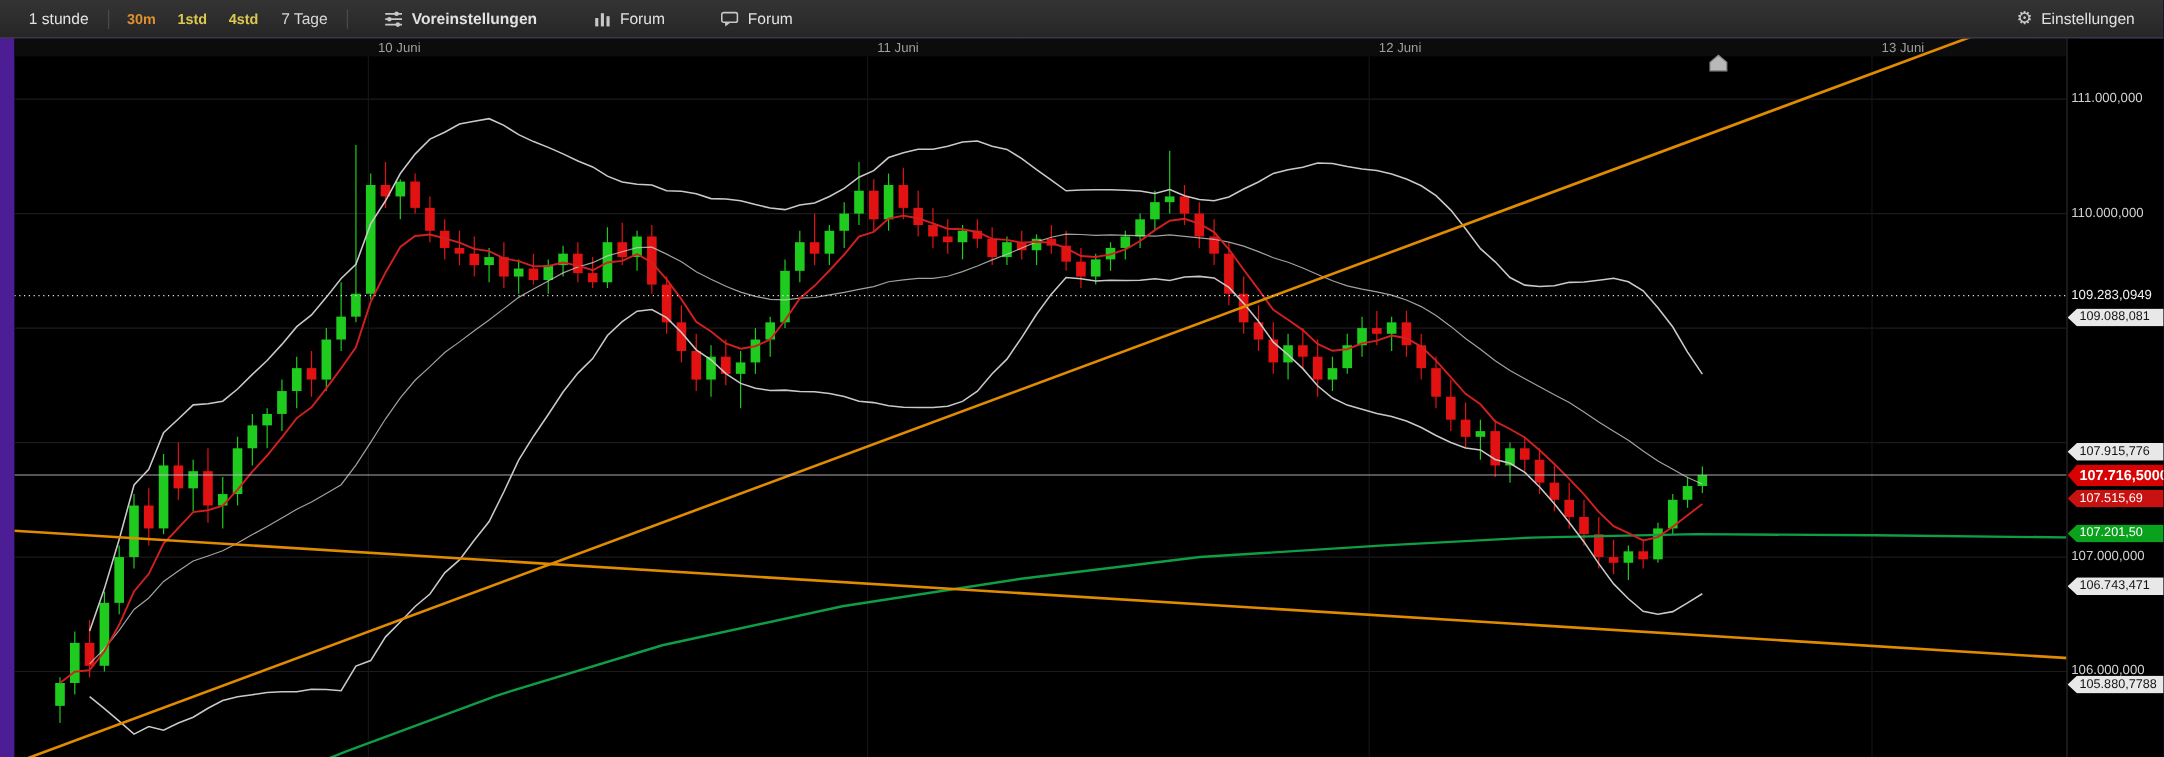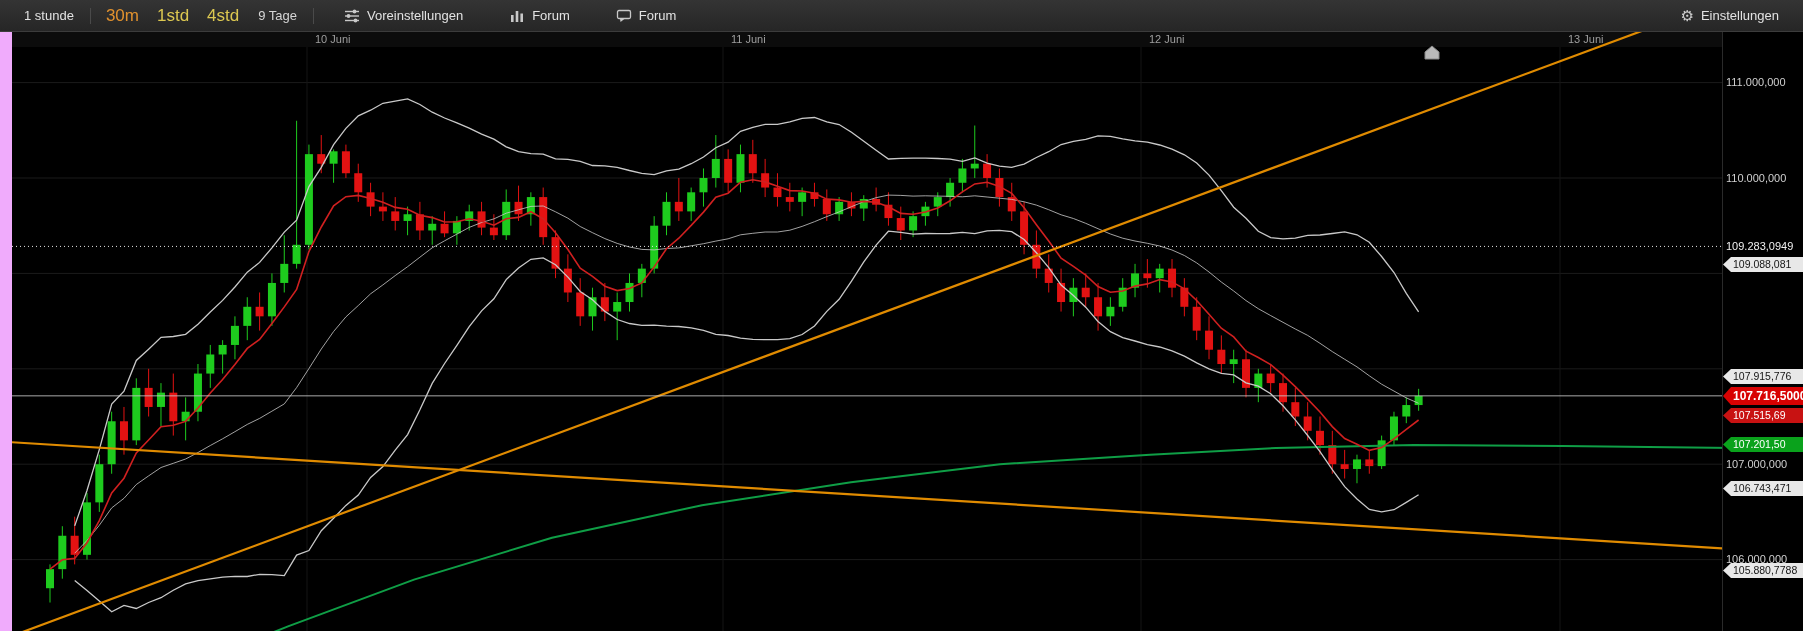--- a/index.html
+++ b/index.html
@@ -1,28 +1,28 @@
 <!DOCTYPE html>
 <html><head>
 <meta charset="utf-8">
 <style>
   html,body{margin:0;padding:0;background:#000;}
-  .app{position:relative;width:1803px;height:631px;background:#f0abfc;overflow:hidden;
+  .app{position:relative;width:1803px;height:631px;background:#4c1d95;overflow:hidden;
        font-family:"Liberation Sans",sans-serif;-webkit-font-smoothing:antialiased;}
 
   
   .toolbar{position:absolute;top:0;left:0;width:100%;height:32px;box-sizing:border-box;
            background:linear-gradient(#343434,#262626);border-bottom:1px solid #3c3c3c;
            display:flex;align-items:center;padding:0 14px;font-size:13px;color:#e2e2e2;z-index:5;}
   .tb-btn{display:flex;align-items:center;gap:7px;padding:0 10px;height:100%;cursor:pointer;white-space:nowrap;}
-  .tb-btn.tf{padding:0 9px;font-weight:normal;font-size:17px;}
+  .tb-btn.tf{padding:0 9px;font-weight:bold;font-size:12px;}
   .tb-btn.plain-tf{padding:0 10px;color:#d6d6d6;}
   .tb-sep{width:1px;height:16px;background:#4a4a4a;margin:0 6px;}
   .tb-btn.with-icon{margin-left:26px;}
-  .tb-btn.with-icon.first{margin-left:14px;}
+  .tb-btn.with-icon.first{margin-left:14px;font-weight:bold;}
   .tb-right{margin-left:auto;display:flex;align-items:center;}
   .icon{display:flex;align-items:center;justify-content:center;}
   .icon.gear{font-size:15px;line-height:1;color:#cccccc;}
 
   
   .chart-area{position:absolute;top:32px;left:12px;width:1722px;height:599px;background:#000;cursor:crosshair;}
   #chart-svg{display:block;}
 
   
   .price-axis{position:absolute;top:32px;left:1722px;width:81px;height:599px;background:#000;
@@ -40,21 +40,21 @@
 <body>
 
 <div class="app">
 
   <div class="toolbar">
     <div class="tb-btn">1 stunde</div>
     <div class="tb-sep"></div>
     <div class="tb-btn tf" style="color: rgb(224, 145, 46);">30m</div>
     <div class="tb-btn tf" style="color: rgb(220, 200, 81);">1std</div>
     <div class="tb-btn tf" style="color: rgb(220, 200, 81);">4std</div>
-    <div class="tb-btn plain-tf" style="color: rgb(214, 214, 214);">9 Tage</div>
+    <div class="tb-btn plain-tf" style="color: rgb(214, 214, 214);">7 Tage</div>
     <div class="tb-sep"></div>
 
     <div class="tb-btn with-icon first">
       <span class="icon">
         <svg width="16" height="14" viewBox="0 0 16 14">
           <line x1="1" y1="2.5" x2="15" y2="2.5" stroke="#c8c8c8" stroke-width="1.4"></line>
           <line x1="1" y1="7" x2="15" y2="7" stroke="#c8c8c8" stroke-width="1.4"></line>
           <line x1="1" y1="11.5" x2="15" y2="11.5" stroke="#c8c8c8" stroke-width="1.4"></line>
           <circle cx="10.5" cy="2.5" r="1.9" fill="#c8c8c8"></circle>
           <circle cx="4.5" cy="7" r="1.9" fill="#c8c8c8"></circle>

